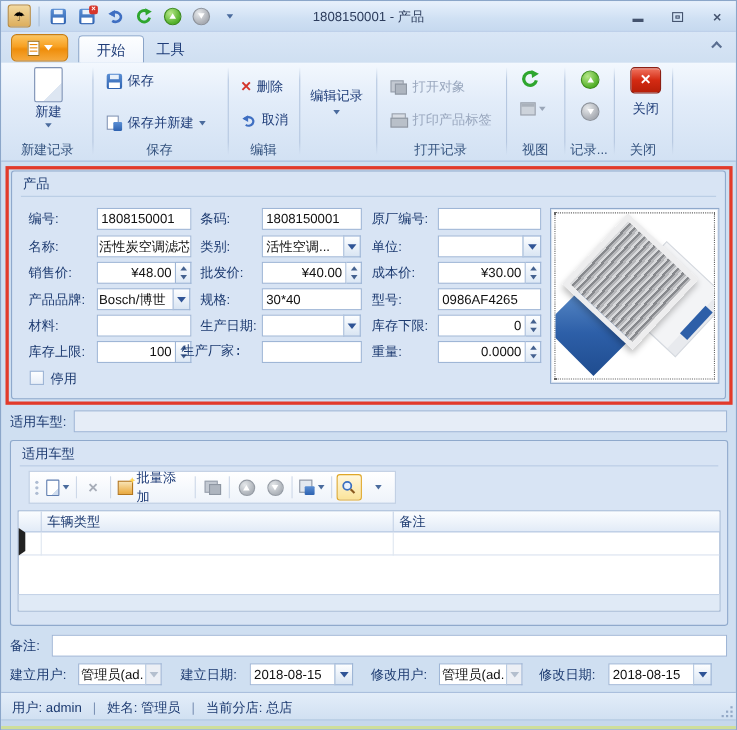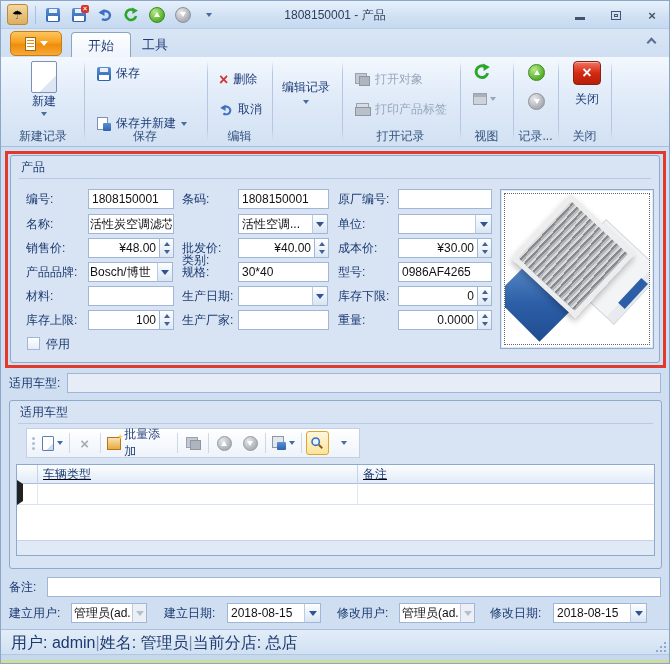--- a/index.html
+++ b/index.html
@@ -125,31 +125,31 @@
   .circsm{width:15px;height:15px;border-radius:50%;display:flex;align-items:center;justify-content:center;}
   .circsm.gray{background:radial-gradient(circle at 35% 30%,#e5e8eb,#adb2b9 70%);border:1px solid #949aa3;}
   .export{width:14px;height:14px;position:relative;}
   .export::before{content:"";position:absolute;left:0;top:0;width:10px;height:10px;background:#e3e8ef;border:1px solid #8d96a4;}
   .export::after{content:"";position:absolute;right:0;bottom:0;width:9px;height:8px;background:linear-gradient(#5b8fd4,#2e62b0);border-radius:1px;}
   .magbtn{width:24px;height:24px;border:1px solid #dfa728;border-radius:3px;background:linear-gradient(#fff7dd,#fbe49a);
     display:flex;align-items:center;justify-content:center;}
 
   .table{position:absolute;background:#fff;border:1px solid #8fa9cc;}
   .thead{position:absolute;left:0;top:0;right:0;height:19px;display:flex;
-    background:linear-gradient(#fbfdff,#e2ebf7);border-bottom:1px solid #aabfdd;text-decoration:underline;}
+    background:linear-gradient(#fbfdff,#e2ebf7);border-bottom:1px solid #aabfdd;}
   .th{height:19px;line-height:18px;font-size:12px;color:#1c3a70;padding:0 5px;border-right:1px solid #c5d3e7;}
   .trow{position:absolute;left:0;top:19px;right:0;height:21px;display:flex;border-bottom:1px solid #d9e2ef;}
   .td{height:21px;border-right:1px solid #dfe6f0;}
   .rowmark{width:0;height:0;border-top:4px solid transparent;border-bottom:4px solid transparent;border-left:6px solid #222;margin:6px auto;}
   .tfoot{position:absolute;left:0;bottom:0;right:0;height:15px;background:#e0eaf6;border-top:1px solid #c5d3e7;}
 
   
   .statusbar{position:absolute;left:0;top:628px;width:100%;height:27px;
     background:linear-gradient(#e3edf9,#cfdff1);border-top:1px solid #aabfdd;
-    display:flex;align-items:center;padding:0 10px;font-size:16px;color:#1c3a70;text-align:right;}
+    display:flex;align-items:center;gap:10px;padding:0 10px;font-size:12px;color:#1c3a70;text-align:right;}
   .sbsep{color:#7c92b5;}
   .sgrip{position:absolute;right:3px;bottom:4px;width:10px;height:10px;}
   .sgrip i{position:absolute;width:2px;height:2px;background:#93a8c6;}
   .bottomedge{position:absolute;left:0;bottom:0;width:100%;height:9px;background:#c6d8ec;border-top:1px solid #b2c8e2;}
   .bottomedge::after{content:"";position:absolute;left:0;bottom:0;width:100%;height:3px;background:#cede9a;}
 </style>
 </head>
 <body>
 
 <div class="win">
@@ -233,21 +233,21 @@
       <span>新建</span>
       <i class="smcaret" style="margin-top:2px;"></i>
     </div>
     <div class="grplabel" style="left:2px;width:80px;">新建记录</div>
     <div class="rsep" style="left:83px;"></div>
 
     <div class="rbtn" style="left:92px;top:6px;">
       <span class="floppy"></span>
       <span>保存</span>
     </div>
-    <div class="rbtn" style="left:92px;top:56px;">
+    <div class="rbtn" style="left:92px;top:44px;">
       <span class="savnew"></span>
       <span>保存并新建</span>
       <i class="smcaret"></i>
     </div>
     <div class="grplabel" style="left:83px;width:122px;">保存</div>
     <div class="rsep" style="left:206px;"></div>
 
     <div class="rbtn" style="left:214px;top:12px;">
       <span class="delx">×</span>
       <span>删除</span>
@@ -322,21 +322,21 @@
 
     <span class="flabel" style="left:15px;top:33px;">编号:</span>
     <input class="tin" style="left: 77px; top: 33px; width: 86px;" value="1808150001">
     <span class="flabel" style="left:171px;top:33px;">条码:</span>
     <input class="tin" style="left: 227px; top: 33px; width: 91px;" value="1808150001">
     <span class="flabel" style="left:327px;top:33px;">原厂编号:</span>
     <input class="tin" style="left: 387px; top: 33px; width: 94px;" value="">
 
     <span class="flabel" style="left:15px;top:58px;">名称:</span>
     <input class="tin" style="left: 77px; top: 58px; width: 86px; padding: 0px 1px;" value="活性炭空调滤芯">
-    <span class="flabel" style="left:171px;top:58px;margin-top:36px;">类别:</span>
+    <span class="flabel" style="left:171px;top:58px;">类别:</span>
     <input class="tin" style="left: 227px; top: 58px; width: 75px;" value="活性空调...">
     <span class="ddl" style="left:301px;top:58px;">
         <i></i>
       </span>
     <span class="flabel" style="left:327px;top:58px;">单位:</span>
     <input class="tin" style="left: 387px; top: 58px; width: 78px;" value="">
     <span class="ddl" style="left:464px;top:58px;width:17px;">
         <i></i>
       </span>
 
@@ -382,21 +382,21 @@
         <i class="up"></i>
         <i class="dn"></i>
       </span>
 
     <span class="flabel" style="left:15px;top:154px;">库存上限:</span>
     <input class="tin num" style="left: 77px; top: 154px; width: 72px;" value="100">
     <span class="spin" style="left:149px;top:154px;">
         <i class="up"></i>
         <i class="dn"></i>
       </span>
-    <span class="flabel" style="left:171px;top:154px;">生产厂家:</span>
+    <span class="flabel" style="left:154px;top:154px;font-family:Liberation Mono, monospace;">生产厂家:</span>
     <input class="tin" style="left: 227px; top: 154px; width: 91px;" value="">
     <span class="flabel" style="left:327px;top:154px;">重量:</span>
     <input class="tin num" style="left: 387px; top: 154px; width: 80px;" value="0.0000">
     <span class="spin" style="left:467px;top:154px;">
         <i class="up"></i>
         <i class="dn"></i>
       </span>
 
     <span style="position:absolute;left:16px;top:181px;width:13px;height:13px;border:1px solid #9fb6d6;background:linear-gradient(#fdfeff,#e7eef8);"></span>
     <span class="flabel" style="left:35px;top:178px;">停用</span>

